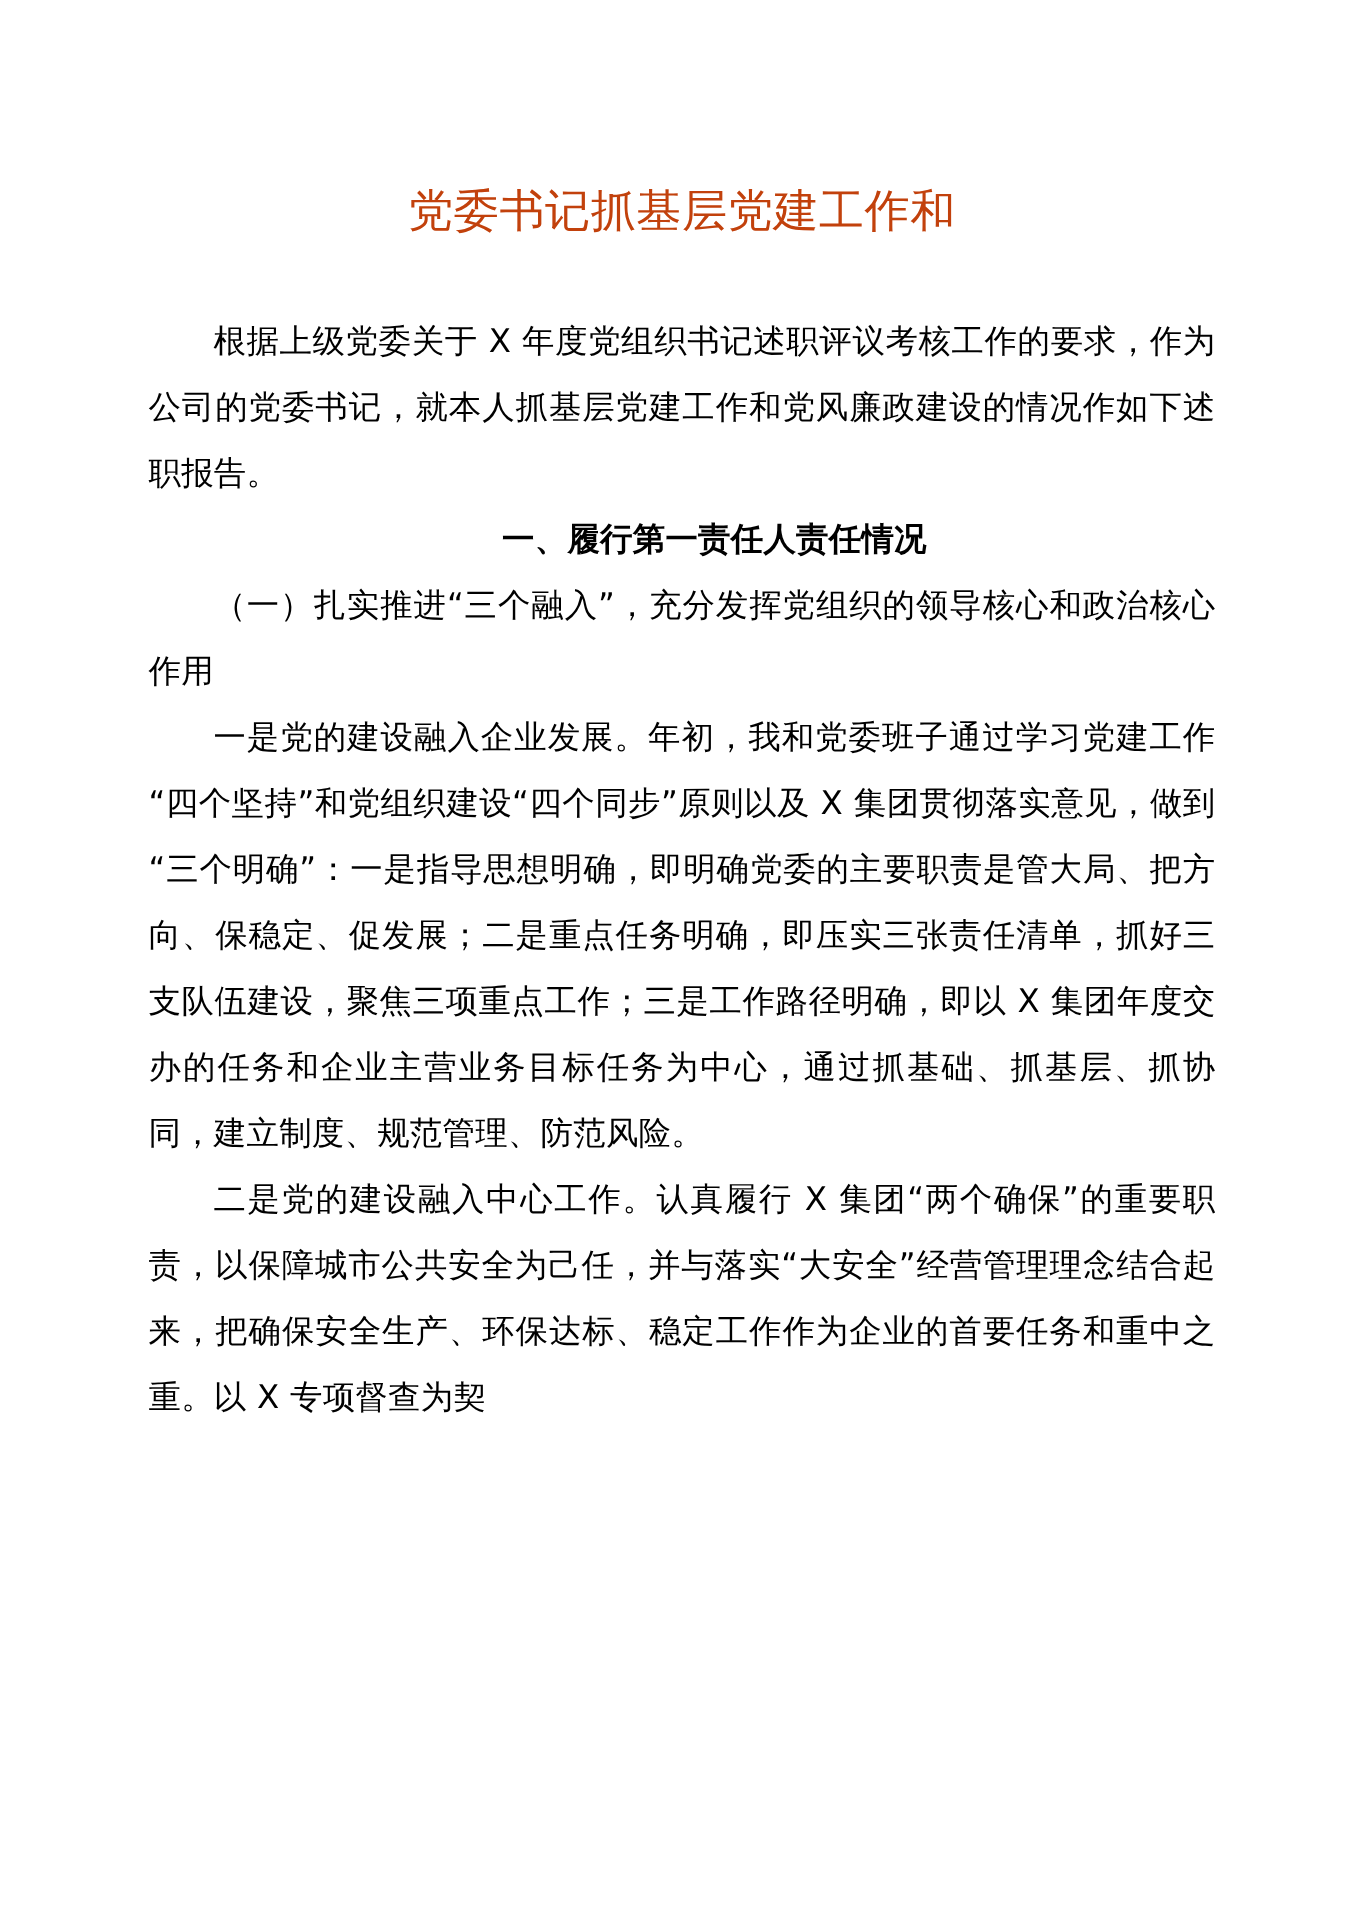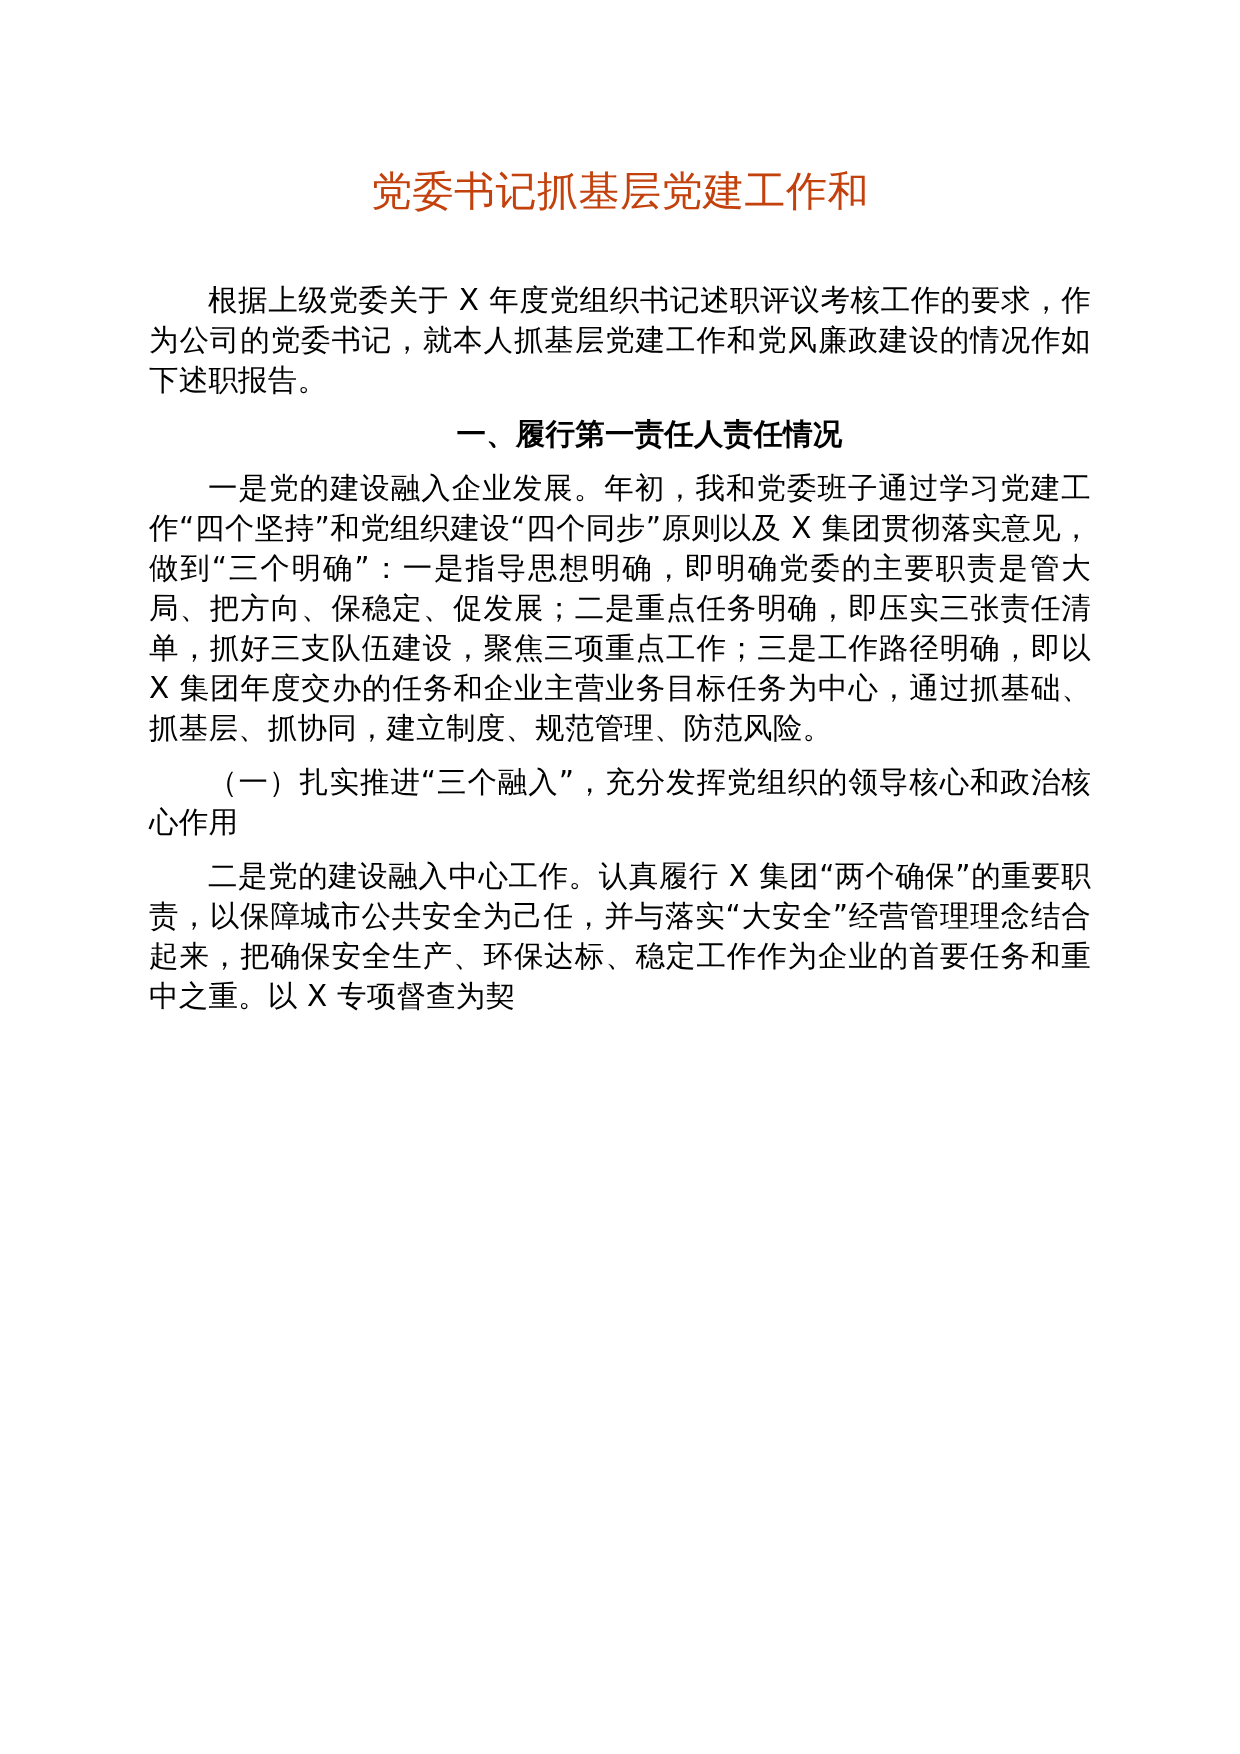--- a/index.html
+++ b/index.html
@@ -30,23 +30,23 @@
     color: #c2410c;
   }
   .doc-title .title-line {
     display: block;
     white-space: nowrap;
   }
   .body-block {
     margin-top: 56px;
   }
   p.para {
-    margin: 14px;
+    margin: 0;
     font-size: 29.5px;
-    line-height: 40px;
+    line-height: 60px;
     text-align: justify;
     text-justify: inter-ideograph;
     text-indent: 2em;
     letter-spacing: 0.2px;
     word-break: break-all;
     color: #000000;
   }
   p.para.heading {
     font-weight: bold;
     text-align: center;
@@ -60,18 +60,18 @@
 
 <div class="page">
 
   <h1 class="doc-title">
     <span class="title-line">党委书记抓基层党建工作和</span>
   </h1>
 
   <div class="body-block">
     <p class="para">根据上级党委关于 X 年度党组织书记述职评议考核工作的要求，作为公司的党委书记，就本人抓基层党建工作和党风廉政建设的情况作如下述职报告。</p>
     <p class="para heading">一、履行第一责任人责任情况</p>
+    <p class="para">（一）扎实推进“三个融入”，充分发挥党组织的领导核心和政治核心作用</p>
     <p class="para">一是党的建设融入企业发展。年初，我和党委班子通过学习党建工作“四个坚持”和党组织建设“四个同步”原则以及 X 集团贯彻落实意见，做到“三个明确”：一是指导思想明确，即明确党委的主要职责是管大局、把方向、保稳定、促发展；二是重点任务明确，即压实三张责任清单，抓好三支队伍建设，聚焦三项重点工作；三是工作路径明确，即以 X 集团年度交办的任务和企业主营业务目标任务为中心，通过抓基础、抓基层、抓协同，建立制度、规范管理、防范风险。</p>
-    <p class="para">（一）扎实推进“三个融入”，充分发挥党组织的领导核心和政治核心作用</p>
     <p class="para">二是党的建设融入中心工作。认真履行 X 集团“两个确保”的重要职责，以保障城市公共安全为己任，并与落实“大安全”经营管理理念结合起来，把确保安全生产、环保达标、稳定工作作为企业的首要任务和重中之重。以 X 专项督查为契</p>
   </div>
 
 </div>
 
 </body></html>

